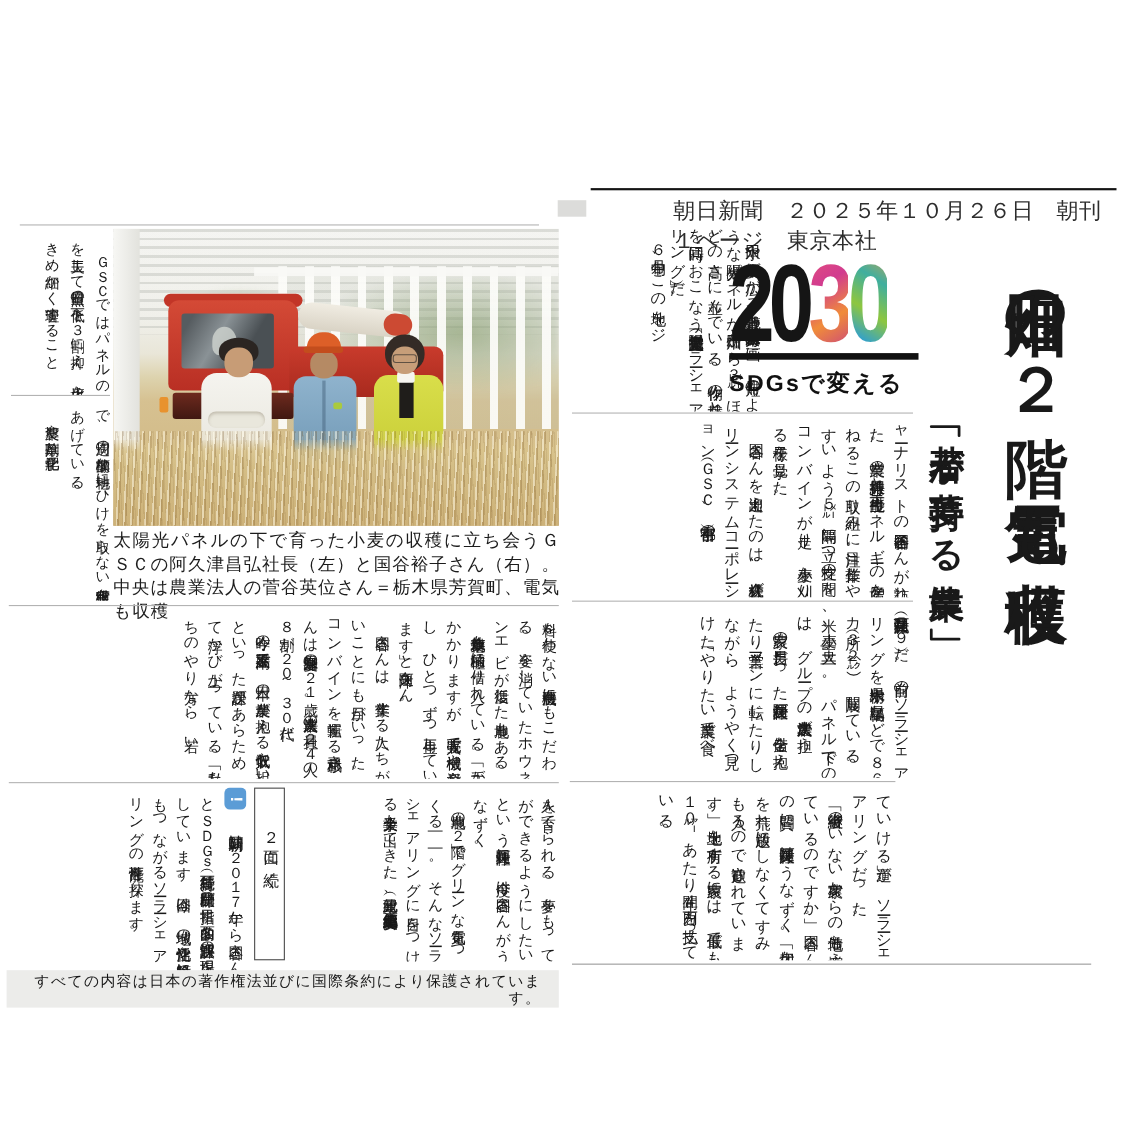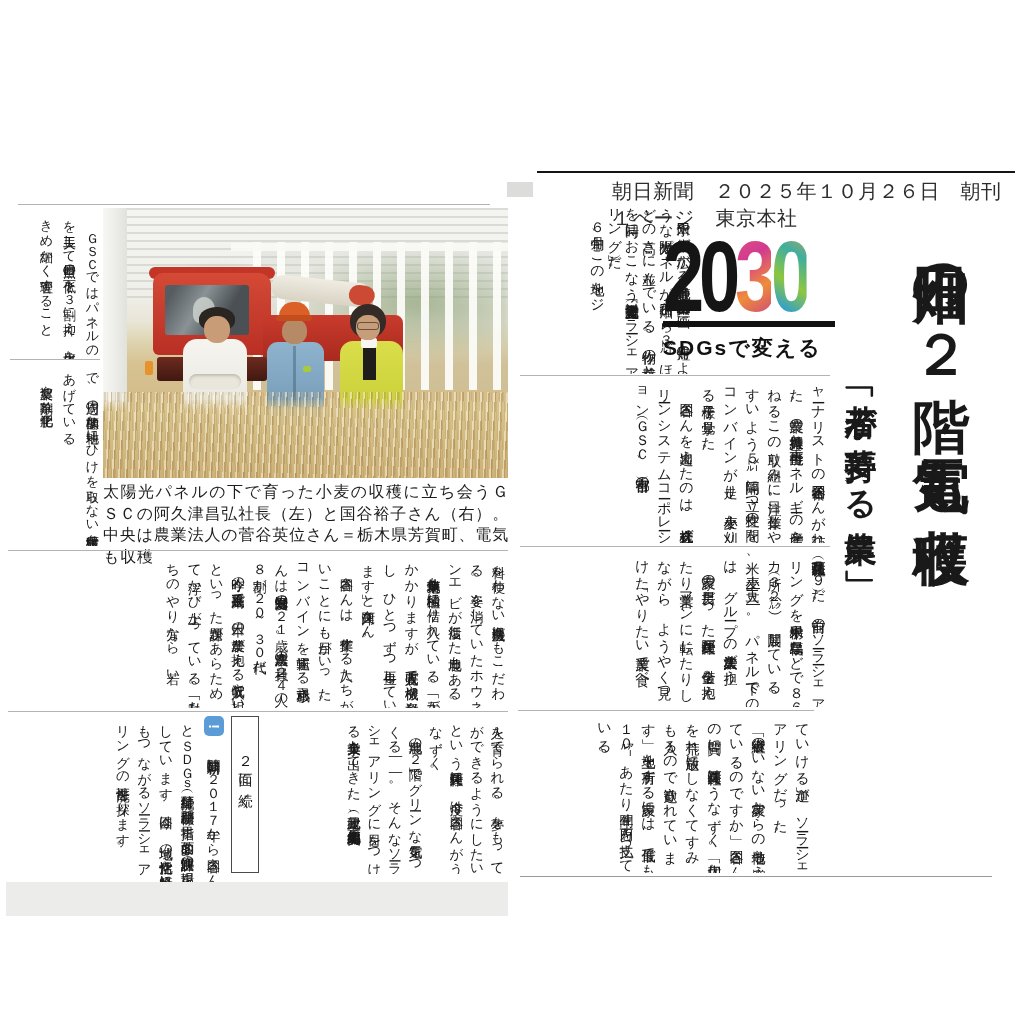--- a/index.html
+++ b/index.html
@@ -199,13 +199,14 @@
 <div class="abs vtext" id="band-bottom">人を育てられる。夢をもって農業ができるようにしたい」という阿久津社長に、今度は国谷さんがうなずく。
 　農地の「２階」でグリーンな電気をつくる――。そんなソーラーシェアリングに目をつける大手企業も出てきた。（重政紀元、編集委員・北郷美由紀）</div>
 
 <div class="abs" id="cont-box">
   <span class="vtext">２面に続く</span>
 </div>
 
 <div class="abs vtext" id="notice"><span id="alert-icon">!</span><span>　朝日新聞は２０１７年から国谷さんとＳＤＧｓ（持続可能な開発目標）が目指す多面的な課題解決の現場を取材しています。今回は、地域の活性化や防災対策にもつながるソーラーシェアリングの可能性を探ります。</span></div>
 
 <div class="abs" id="footer">
+  <div>すべての内容は日本の著作権法並びに国際条約により保護されています。</div>
 </div>
 
 </body></html>

